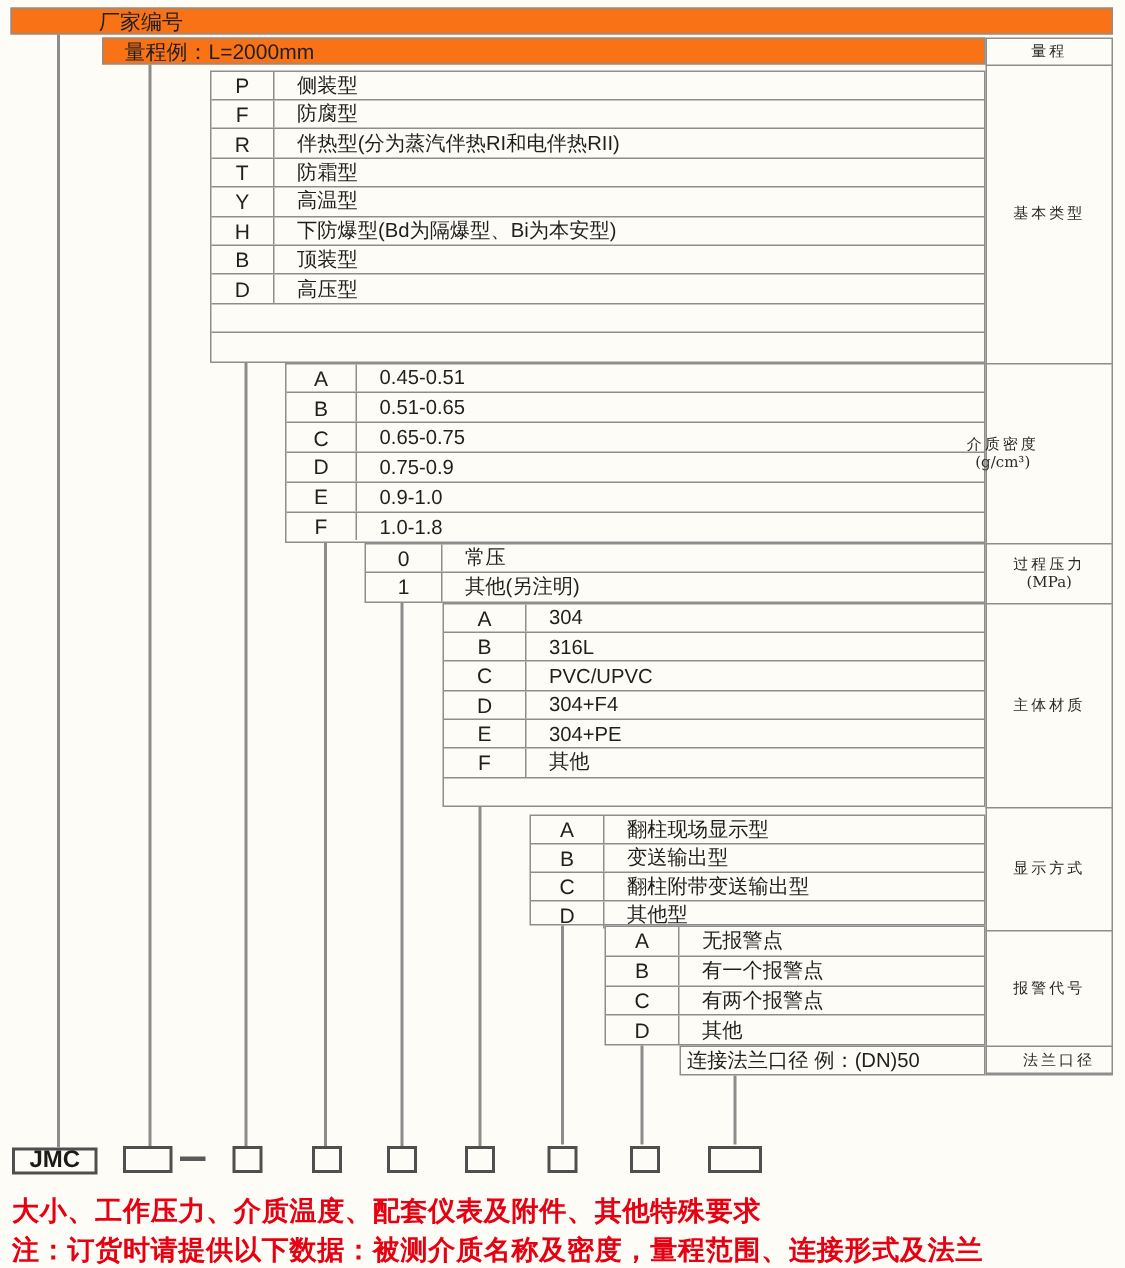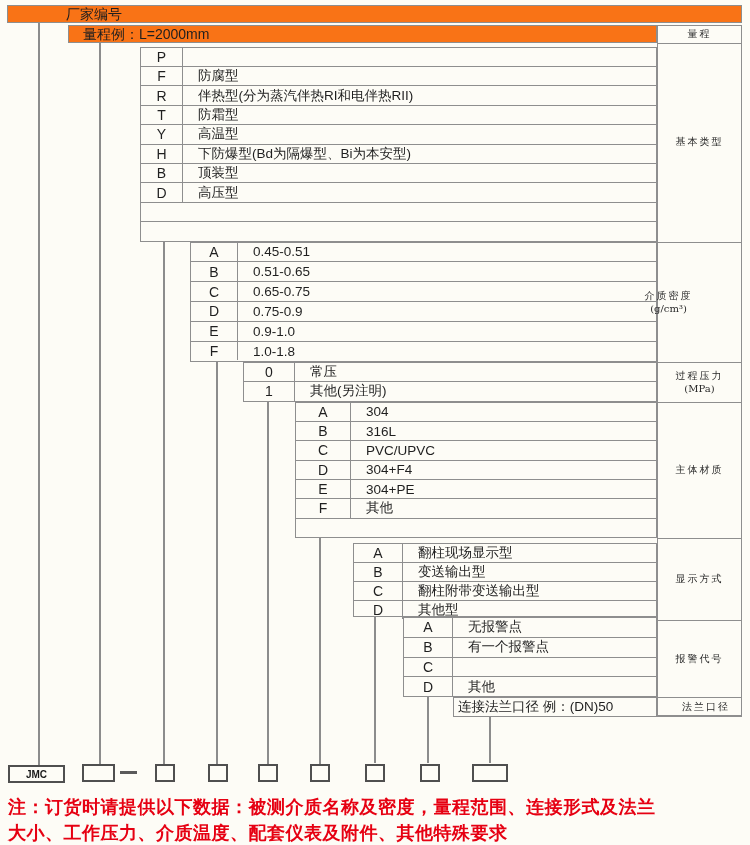--- a/index.html
+++ b/index.html
@@ -12,21 +12,21 @@
   .row:last-child{border-bottom:none;}
   .code-cell{display:flex;align-items:center;justify-content:center;border-right:1px solid #8e8e8e;box-sizing:border-box;font-size:14px;color:#1f1f1f;}
   .code-cell.nodiv{border-right:none;}
   .desc-cell{flex:1;display:flex;align-items:center;padding-left:15px;font-size:13.5px;color:#1f1f1f;white-space:nowrap;overflow:hidden;}
   .label-col{position:absolute;border:1px solid #8e8e8e;box-sizing:border-box;}
   .label-cell{position:absolute;left:0;width:100%;display:flex;flex-direction:column;align-items:center;justify-content:center;
     font-family:"DejaVu Serif","Liberation Serif",serif;font-size:10px;color:#2a2a2a;letter-spacing:2px;box-sizing:border-box;}
   .label-sep{position:absolute;left:0;width:100%;height:0;border-top:1px solid #8e8e8e;}
   .vline{position:absolute;width:2px;background:#8c8c8c;}
   .code-box{position:absolute;border:2px solid #4f4f4f;background:#fdfcf6;box-sizing:border-box;}
-  .jmc{display:flex;align-items:center;justify-content:center;font-size:10px;font-weight:bold;color:#1a1a1a;}
+  .jmc{display:flex;align-items:center;justify-content:center;font-size:16px;font-weight:bold;color:#1a1a1a;}
   .dash{position:absolute;height:0;border-top:3px solid #5a5a5a;}
   #note{position:absolute;left:8px;top:794px;width:740px;font-size:18px;font-weight:bold;color:#e60012;line-height:26px;letter-spacing:0.5px;}
 </style>
 </head>
 <body>
 
 <div id="stage">
 
   <div class="box" style="left:7px;top:5px;width:735px;height:18px;">
     <div class="toprow-text" style="padding-left:58px;">厂家编号</div>
@@ -37,20 +37,23 @@
   </div>
 
   <div class="label-col" style="left:657px;top:25px;width:85px;height:691px;"></div>
 
   <div id="builtLayer">
       <div class="section" style="left: 140px; top: 46.5px; width: 517px; height: 195px;">
         <div class="row">
           <div class="code-cell" style="width: 42px;">
             <span>P</span>
           </div>
+          <div class="desc-cell">
+            <span>侧装型</span>
+          </div>
         </div>
         <div class="row">
           <div class="code-cell" style="width: 42px;">
             <span>F</span>
           </div>
           <div class="desc-cell">
             <span>防腐型</span>
           </div>
         </div>
         <div class="row">
@@ -313,20 +316,23 @@
           <div class="code-cell" style="width: 49px;">
             <span>B</span>
           </div>
           <div class="desc-cell">
             <span>有一个报警点</span>
           </div>
         </div>
         <div class="row">
           <div class="code-cell" style="width: 49px;">
             <span>C</span>
+          </div>
+          <div class="desc-cell">
+            <span>有两个报警点</span>
           </div>
         </div>
         <div class="row">
           <div class="code-cell" style="width: 49px;">
             <span>D</span>
           </div>
           <div class="desc-cell">
             <span>其他</span>
           </div>
         </div>
@@ -368,16 +374,16 @@
       <div class="code-box" style="left: 420px; top: 764px; width: 20px; height: 18px;"></div>
       <div class="code-box" style="left: 472px; top: 764px; width: 36px; height: 18px;"></div>
     </div>
 
   <div class="code-box jmc" style="left:8px;top:765px;width:57px;height:18px;">
     <span>JMC</span>
   </div>
   <div class="dash" style="left:120px;top:771px;width:17px;"></div>
 
   <div id="note">
+    <div>大小、工作压力、介质温度、配套仪表及附件、其他特殊要求</div>
     <div>注：订货时请提供以下数据：被测介质名称及密度，量程范围、连接形式及法兰</div>
-    <div>大小、工作压力、介质温度、配套仪表及附件、其他特殊要求</div>
   </div>
 </div>
 
 </body></html>

